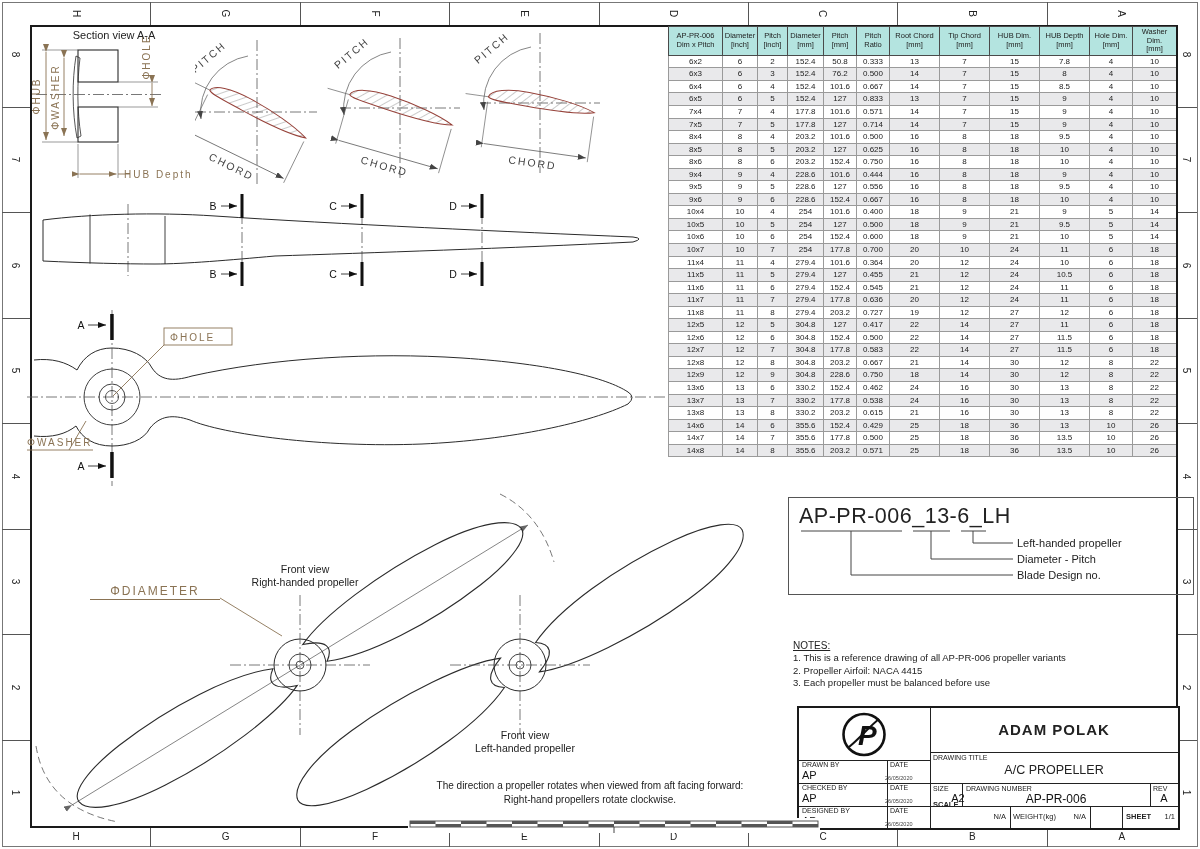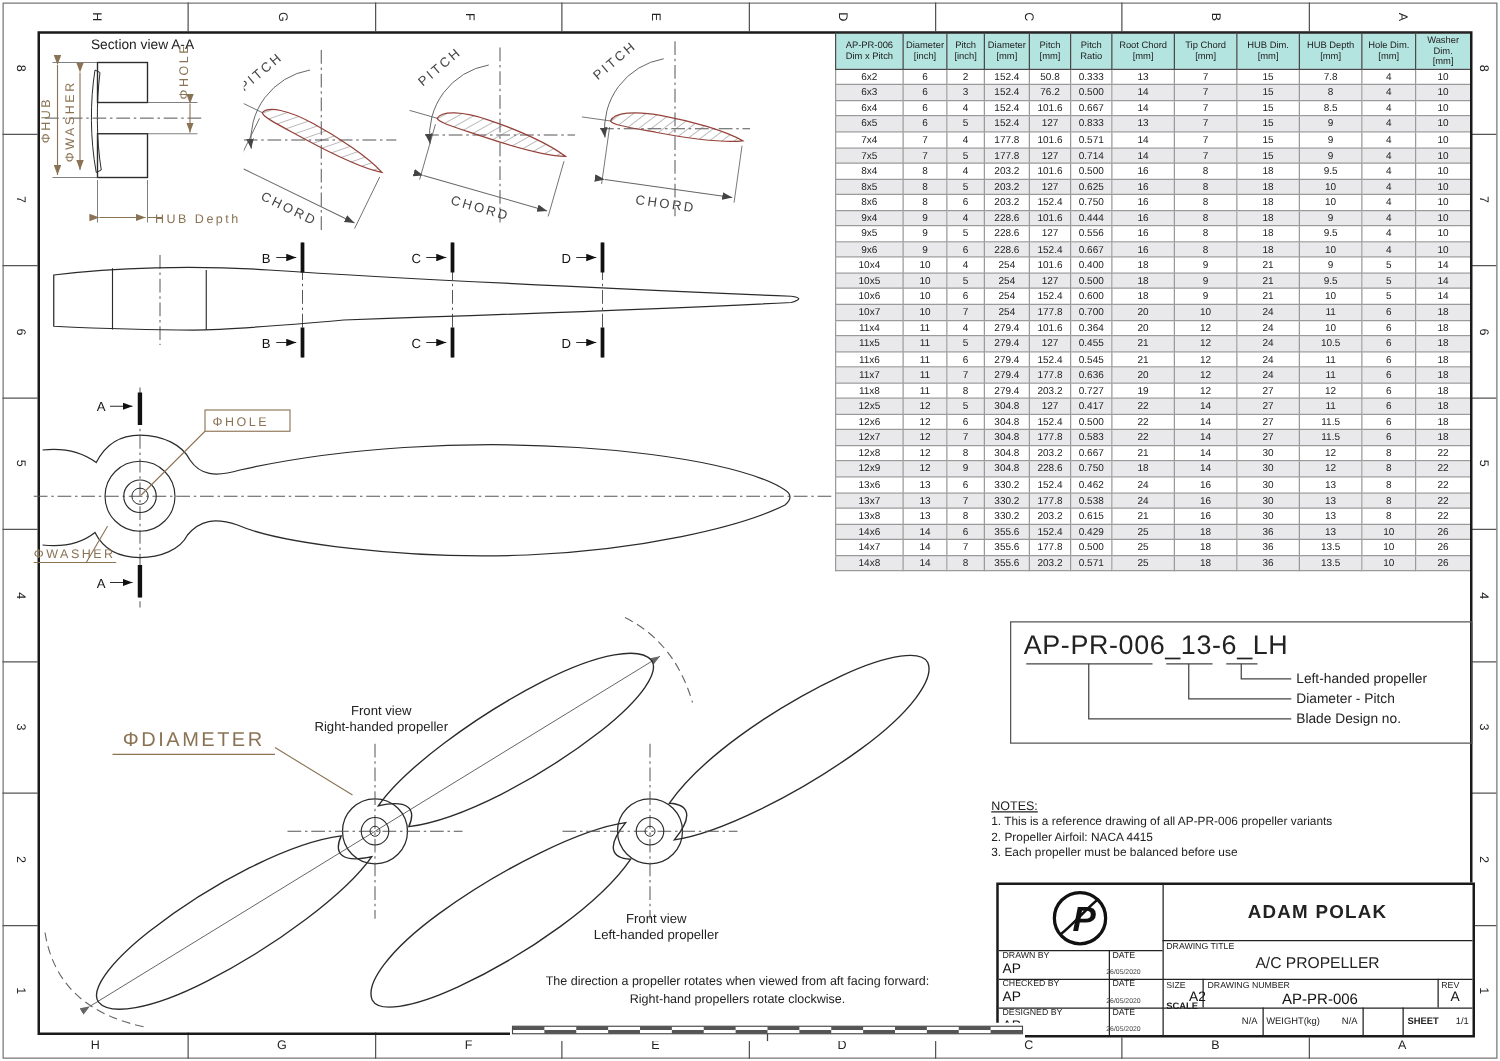--- a/index.html
+++ b/index.html
@@ -23,25 +23,25 @@
   #spec-table{border-collapse:collapse;table-layout:fixed;width:508px;}
   #spec-table th{background:var(--thbg);border:1px solid #4a4a4a;font-size:7.5px;
       font-weight:400;padding:1px 0;color:#1d1d1d;}
   #spec-table th div{line-height:8.6px;}
   #spec-table td{border:1px solid #9a9a9a;font-size:8px;text-align:center;padding:0;
       height:11.55px;line-height:11.55px;color:#222;overflow:hidden;white-space:nowrap;}
   #spec-table tr.alt td{background:var(--alt);}
   #spec-table tr.group-start td{border-top:1.5px solid #444;}
   #spec-table{border:1.5px solid #333;}
   
-  .dimlabel{color:var(--dim);letter-spacing:2px;font-size:16px;}
+  .dimlabel{color:var(--dim);letter-spacing:2px;font-size:12px;}
   .caption{font-size:10.5px;line-height:13px;text-align:center;color:#222;}
   .rotnote{font-size:10px;line-height:14px;text-align:center;color:#222;}
   
-  #desig{left:808px;top:497px;width:368px;height:96px;border:1px solid #555;}
+  #desig{left:788px;top:497px;width:368px;height:96px;border:1px solid #555;padding-left:36px;}
   #desig .code{position:absolute;left:10px;top:6px;font-size:21.5px;letter-spacing:.5px;color:#222;}
   #desig .callout{position:absolute;left:228px;font-size:11px;line-height:12px;color:#222;}
   
   #notes{left:793px;top:640px;width:396px;}
   #notes .ntitle{font-size:10px;text-decoration:underline;margin-bottom:1px;}
   #notes .nitem{font-size:9.5px;line-height:12.6px;}
   
   #tblock{left:797px;top:706px;width:379px;height:120px;border:2px solid #1a1a1a;background:#fff;}
   #tblock .tbline{position:absolute;background:#222;}
   #tblock .tl{position:absolute;font-size:7px;color:#222;}

